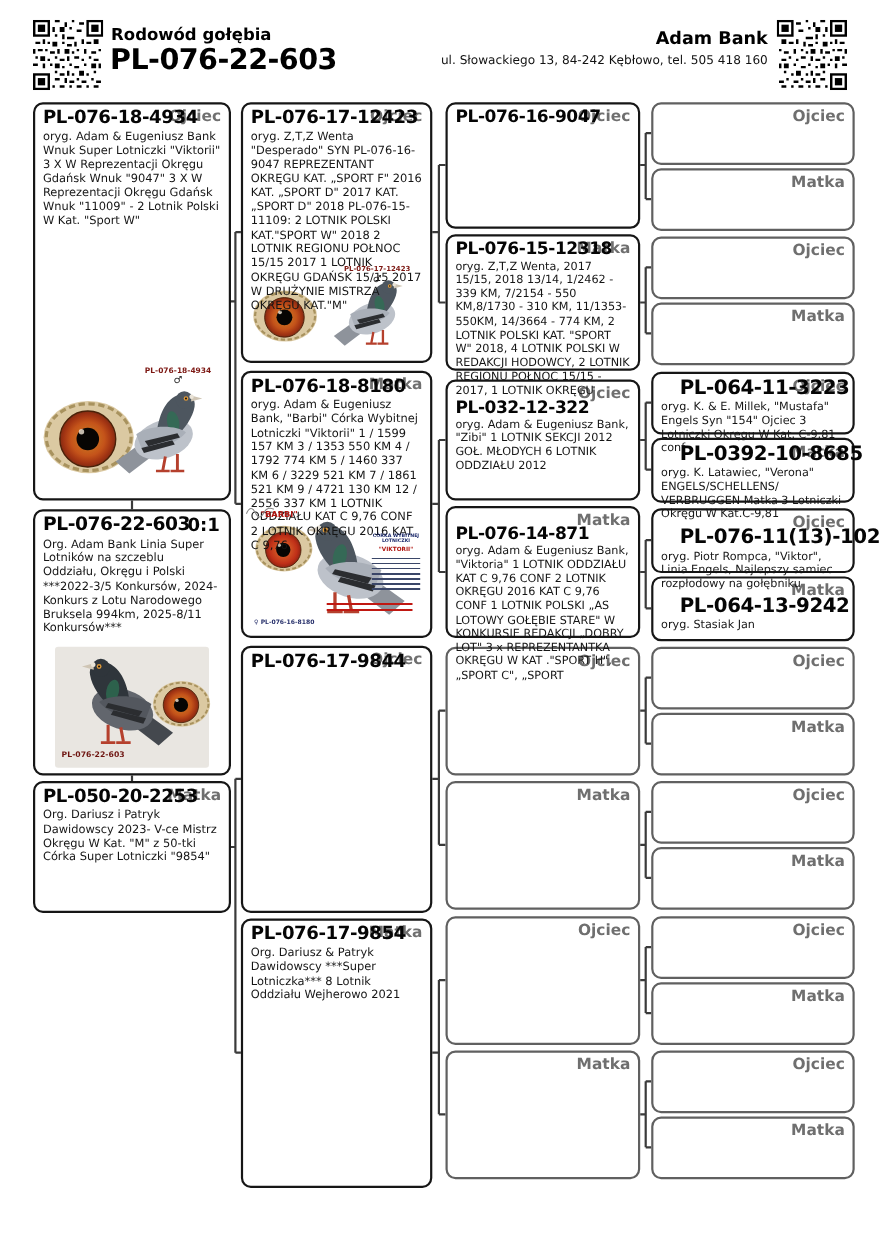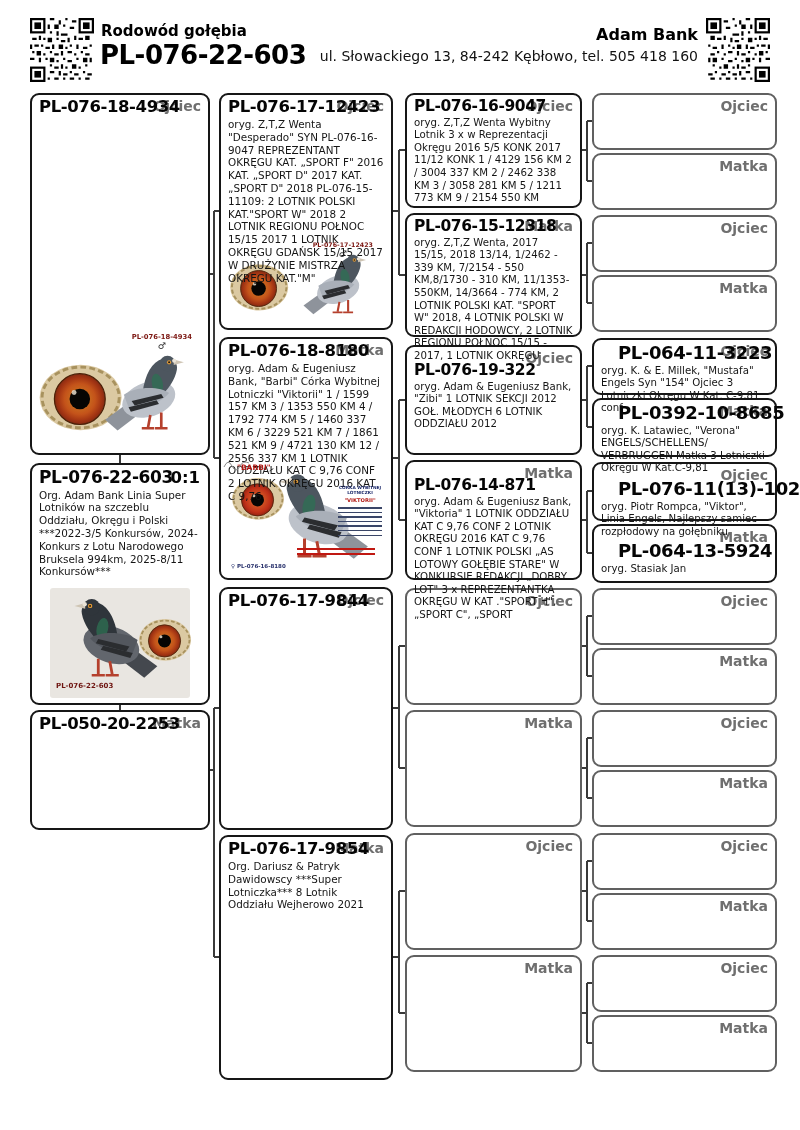--- a/index.html
+++ b/index.html
@@ -3,21 +3,21 @@
 <meta charset="utf-8">
 <style>
   html,body{margin:0;padding:0;background:#fff;}
   body{width:800px;height:1130px;position:relative;overflow:hidden;
        font-family:"DejaVu Sans","Liberation Sans",sans-serif;color:#111;}
   .page{position:absolute;inset:0;padding-left:48px;}
   
   .hdr-title{position:absolute;left:101px;top:22px;font-size:15px;font-weight:bold;color:#000;}
   .hdr-ring{position:absolute;left:100px;top:40px;font-size:26px;font-weight:bold;letter-spacing:-0.5px;color:#000;}
   .hdr-breeder{position:absolute;right:102px;top:25px;font-size:16px;font-weight:bold;color:#000;}
-  .hdr-addr{position:absolute;right:102px;top:48px;font-size:14px;color:#111;margin-left:24px;}
+  .hdr-addr{position:absolute;right:102px;top:48px;font-size:11px;color:#111;margin-left:24px;}
   .qr{position:absolute;width:64px;height:64px;top:18px;}
   .qr.left{left:30px;} .qr.right{right:30px;}
   
   .box{position:absolute;background:#fff;border:2px solid #161616;border-radius:9px;
        box-sizing:border-box;padding:3px 7px 4px 7px;}
   .box.empty{border-color:#606060;}
   .c1{left:30px;width:180px;} .c2{left:219px;width:174px;}
   .c3{left:405px;width:177px;} .c4{left:592px;width:185px;}
   .rel{position:absolute;top:3px;right:7px;font-size:14px;font-weight:bold;color:#6f6f6f;}
   .ring{font-size:16.5px;font-weight:bold;color:#050505;letter-spacing:-0.4px;line-height:1.15;
@@ -131,20 +131,21 @@
       M582 520 H587 M587 491 V553 M587 491 H592 M587 553 H592
       M582 646 H587 M587 616 V676 M587 616 H592 M587 676 H592
       M582 768 H587 M587 738 V798 M587 738 H592 M587 798 H592
       M582 891 H587 M587 861 V921 M587 861 H592 M587 921 H592
       M582 1013 H587 M587 983 V1043 M587 983 H592 M587 1043 H592"></path>
   </svg>
 
   <div class="box c1" style="top:93px;height:362px">
     <span class="rel">Ojciec</span>
     <div class="ring">PL-076-18-4934</div>
+    <div class="desc">oryg. Adam &amp; Eugeniusz Bank Wnuk Super Lotniczki "Viktorii" 3 X W Reprezentacji Okręgu Gdańsk Wnuk "9047" 3 X W Reprezentacji Okręgu Gdańsk Wnuk "11009" - 2 Lotnik Polski W Kat. "Sport W"</div>
     <div class="photo" style="left:4px;right:4px;bottom:4px;height:118px">
       <svg viewBox="0 0 168 118" width="168" height="118">
         <g transform="translate(2,32) scale(0.82)">
             <use href="#eyeg" xlink:href="#eyeg"></use>
           </g>
         <g transform="translate(66,20) scale(0.78)">
             <use href="#pgn" xlink:href="#pgn"></use>
           </g>
       </svg>
       <div class="plabel" style="top:2px;right:12px;font-size:6.8px">
@@ -169,20 +170,21 @@
       </svg>
       <div class="plabel" style="bottom:8px;left:6px;font-size:7px;color:#6e1410">
         <span>PL-076-22-603</span>
       </div>
     </div>
   </div>
 
   <div class="box c1" style="top:710px;height:120px">
     <span class="rel">Matka</span>
     <div class="ring">PL-050-20-2253</div>
+    <div class="desc">Org. Dariusz i Patryk Dawidowscy 2023- V-ce Mistrz Okręgu W Kat. "M" z 50-tki Córka Super Lotniczki "9854"</div>
   </div>
 
   <div class="box c2" style="top:93px;height:237px">
     <span class="rel">Ojciec</span>
     <div class="ring">PL-076-17-12423</div>
     <div class="desc">oryg. Z,T,Z Wenta "Desperado" SYN PL-076-16-9047 REPREZENTANT OKRĘGU KAT. „SPORT F" 2016 KAT. „SPORT D" 2017 KAT. „SPORT D" 2018 PL-076-15-11109: 2 LOTNIK POLSKI KAT."SPORT W" 2018 2 LOTNIK REGIONU POŁNOC 15/15 2017 1 LOTNIK OKRĘGU GDAŃSK 15/15 2017 W DRUŻYNIE MISTRZA OKRĘGU KAT."M"</div>
     <div class="photo" style="left:4px;right:4px;bottom:3px;height:84px">
       <svg viewBox="0 0 160 84" width="160" height="84">
         <g transform="translate(4,22) scale(0.58)">
             <use href="#eyeg" xlink:href="#eyeg"></use>
@@ -231,30 +233,29 @@
 
   <div class="box c2" style="top:835px;height:245px">
     <span class="rel">Matka</span>
     <div class="ring">PL-076-17-9854</div>
     <div class="desc">Org. Dariusz &amp; Patryk Dawidowscy ***Super Lotniczka*** 8 Lotnik Oddziału Wejherowo 2021</div>
   </div>
 
   <div class="box c3" style="top:93px;height:115px">
     <span class="rel">Ojciec</span>
     <div class="ring">PL-076-16-9047</div>
-    <div class="desc">oryg. Z,T,Z Wenta Wybitny Lotnik 3 x w Reprezentacji Okręgu 2016 5/5 KONK 2017 11/12 KONK 1 / 4129 156 KM 2 / 3004 337 KM 2 / 2462 338 KM 3 / 3058 281 KM 5 / 1211 773 KM 9 / 2154 550 KM</div>
   </div>
   <div class="box c3" style="top:213px;height:124px">
     <span class="rel">Matka</span>
     <div class="ring">PL-076-15-12318</div>
     <div class="desc">oryg. Z,T,Z Wenta, 2017 15/15, 2018 13/14, 1/2462 - 339 KM, 7/2154 - 550 KM,8/1730 - 310 KM, 11/1353- 550KM, 14/3664 - 774 KM, 2 LOTNIK POLSKI KAT. "SPORT W" 2018, 4 LOTNIK POLSKI W REDAKCJI HODOWCY, 2 LOTNIK REGIONU POŁNOC 15/15 - 2017, 1 LOTNIK OKRĘGU</div>
   </div>
   <div class="box c3 lbl-above" style="top:345px;height:110px">
     <span class="rel">Ojciec</span>
-    <div class="ring">PL-076-19-322</div>
+    <div class="ring">PL-032-12-322</div>
     <div class="desc">oryg. Adam &amp; Eugeniusz Bank, "Zibi" 1 LOTNIK SEKCJI 2012 GOŁ. MŁODYCH 6 LOTNIK ODDZIAŁU 2012</div>
   </div>
   <div class="box c3 lbl-above" style="top:460px;height:120px">
     <span class="rel">Matka</span>
     <div class="ring">PL-076-14-871</div>
     <div class="desc">oryg. Adam &amp; Eugeniusz Bank, "Viktoria" 1 LOTNIK ODDZIAŁU KAT C 9,76 CONF 2 LOTNIK OKRĘGU 2016 KAT C 9,76 CONF 1 LOTNIK POLSKI „AS LOTOWY GOŁĘBIE STARE" W KONKURSIE REDAKCJI „DOBRY LOT" 3 x REPREZENTANTKA OKRĘGU W KAT ."SPORT H", „SPORT C", „SPORT</div>
   </div>
   <div class="box c3 empty" style="top:588px;height:117px">
     <span class="rel">Ojciec</span>
   </div>
@@ -290,21 +291,21 @@
     <div class="ring">PL-0392-10-8685</div>
     <div class="desc">oryg. K. Latawiec, "Verona" ENGELS/SCHELLENS/ VERBRUGGEN Matka 3 Lotniczki Okręgu W Kat.C-9,81</div>
   </div>
   <div class="box c4 lbl-above" style="top:462px;height:59px">
     <span class="rel">Ojciec</span>
     <div class="ring">PL-076-11(13)-10280</div>
     <div class="desc">oryg. Piotr Rompca, "Viktor", Linia Engels, Najlepszy samiec rozpłodowy na gołębniku</div>
   </div>
   <div class="box c4 lbl-above" style="top:524px;height:59px">
     <span class="rel">Matka</span>
-    <div class="ring">PL-064-13-5924</div>
+    <div class="ring">PL-064-13-9242</div>
     <div class="desc">oryg. Stasiak Jan</div>
   </div>
   <div class="box c4 empty" style="top:588px;height:57px">
     <span class="rel">Ojciec</span>
   </div>
   <div class="box c4 empty" style="top:648px;height:57px">
     <span class="rel">Matka</span>
   </div>
   <div class="box c4 empty" style="top:710px;height:57px">
     <span class="rel">Ojciec</span>

